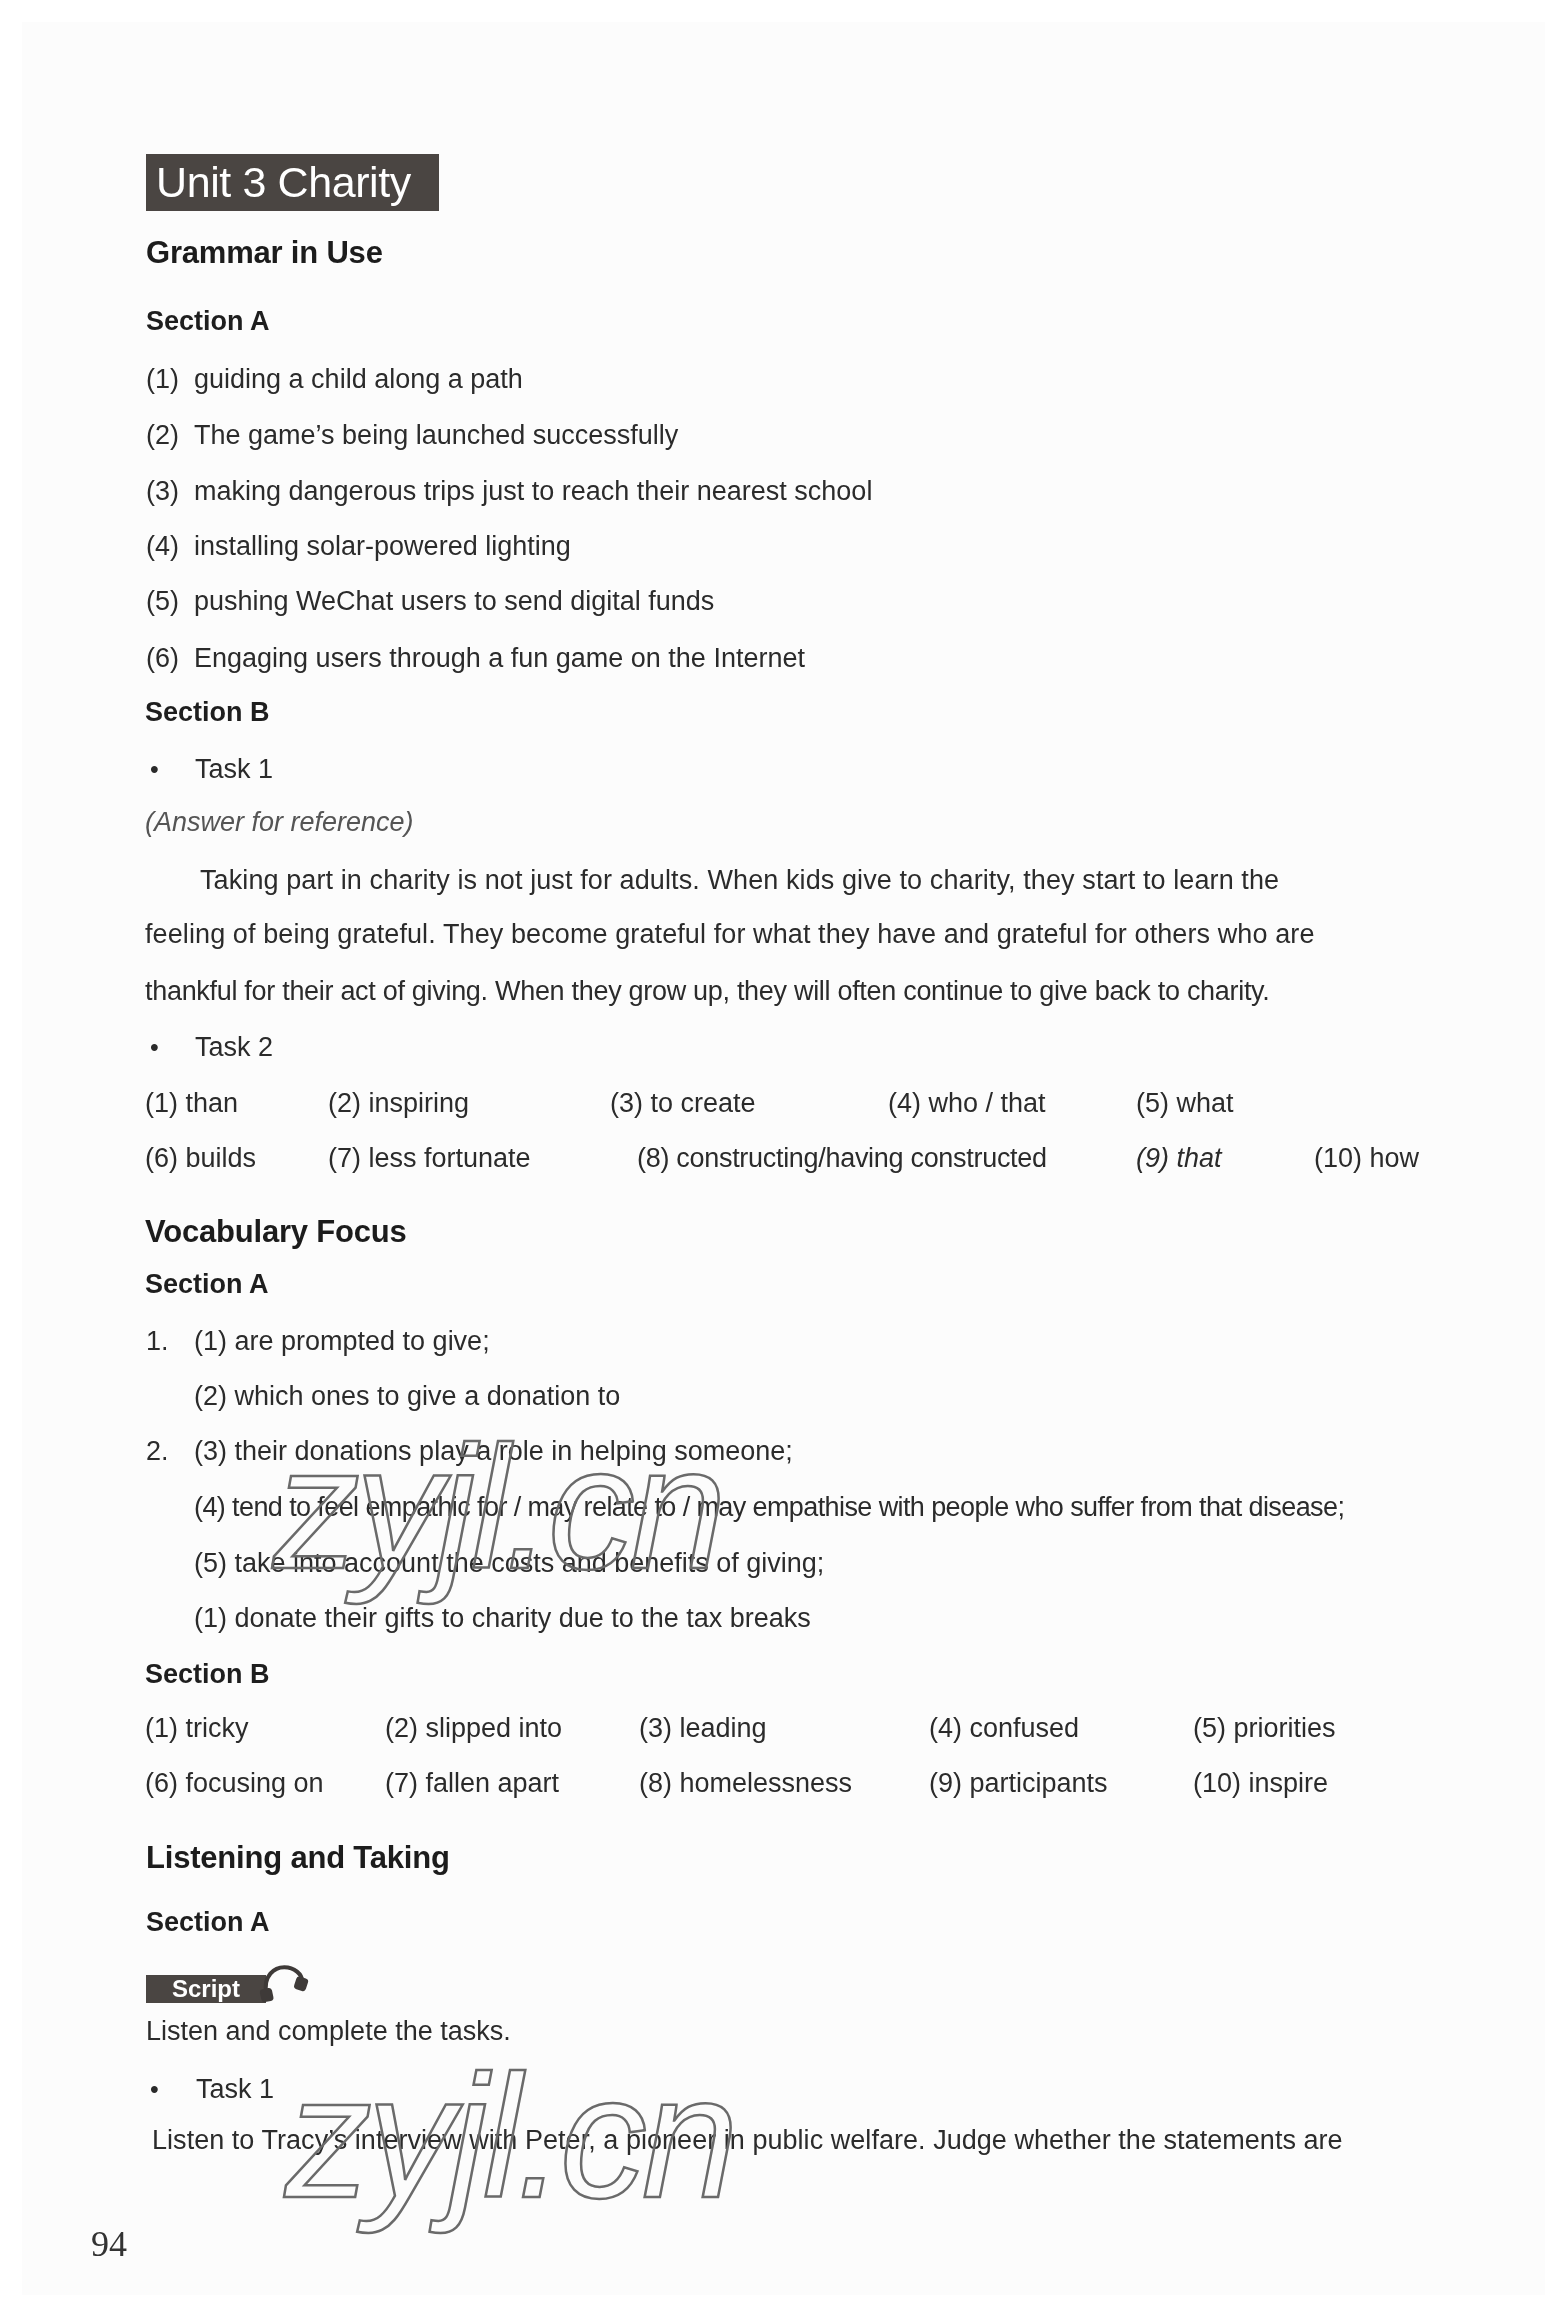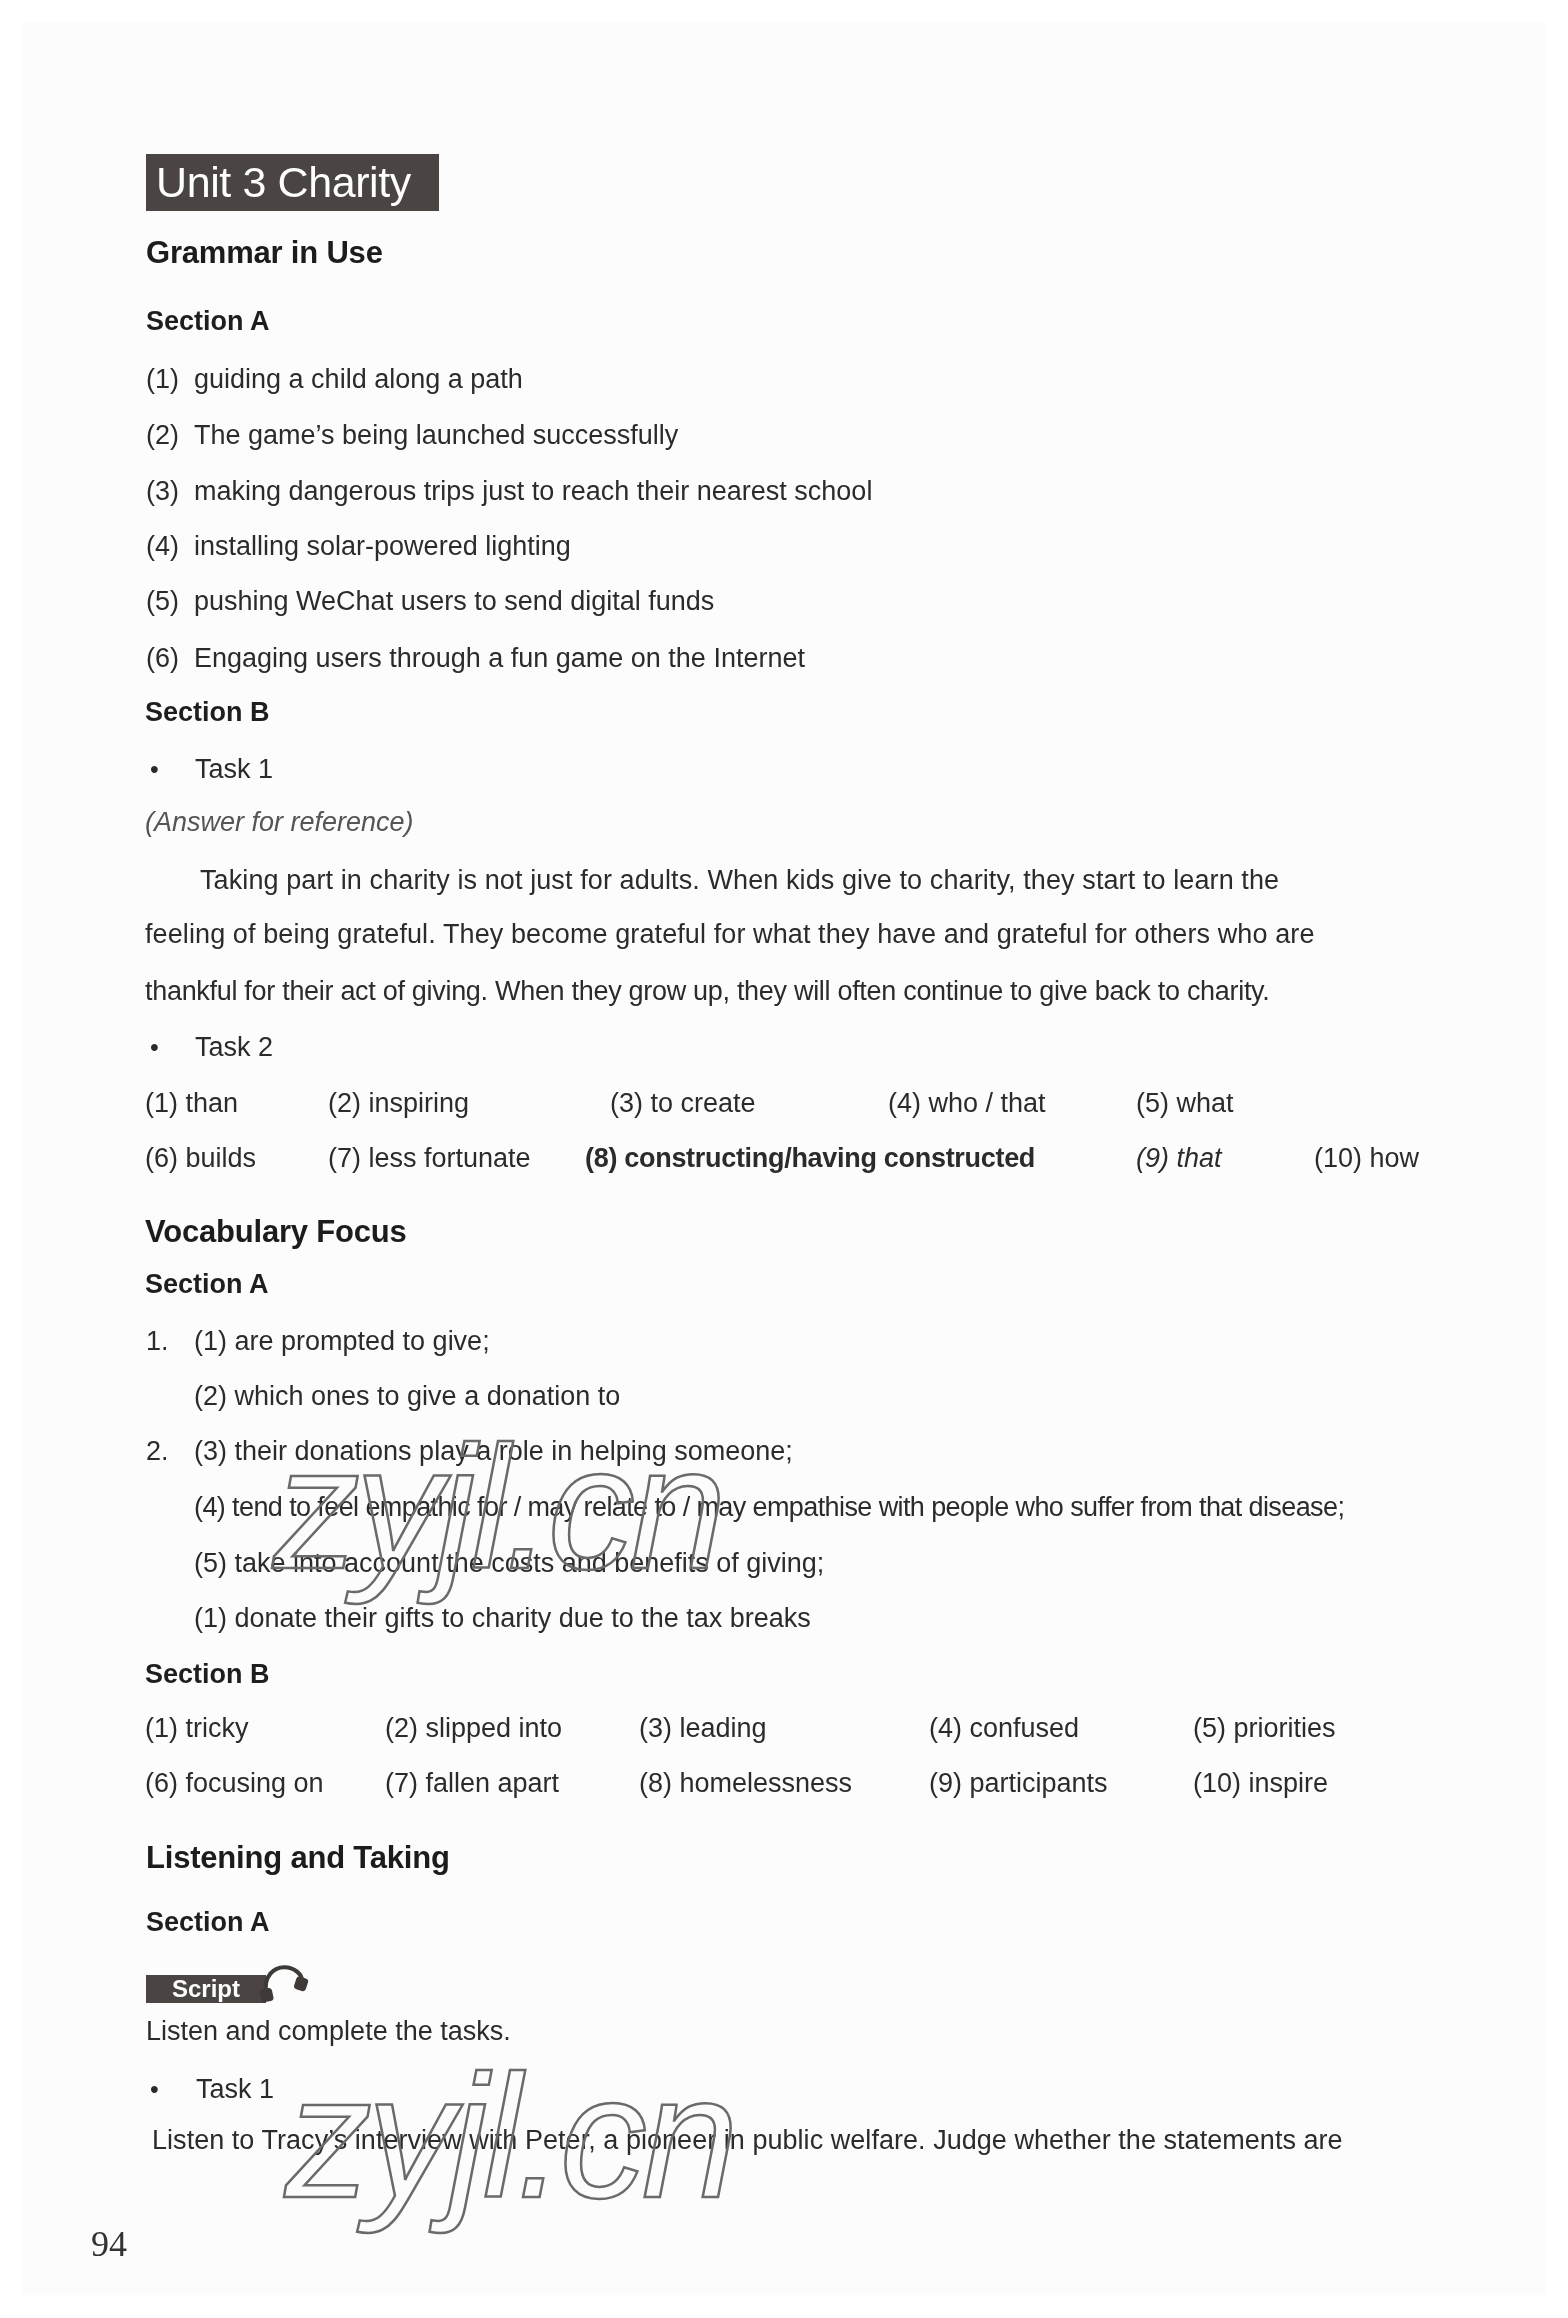--- a/index.html
+++ b/index.html
@@ -60,21 +60,21 @@
 
 <div>
   <div class="row" style="left:145px;top:1087px;">(1) than</div>
   <div class="row" style="left:328px;top:1087px;">(2) inspiring</div>
   <div class="row" style="left:610px;top:1087px;">(3) to create</div>
   <div class="row" style="left:888px;top:1087px;">(4) who / that</div>
   <div class="row" style="left:1136px;top:1087px;">(5) what</div>
 
   <div class="row" style="left:145px;top:1142px;">(6) builds</div>
   <div class="row" style="left:328px;top:1142px;">(7) less fortunate</div>
-  <div class="row" style="left:585px;top:1142px;letter-spacing:-0.3px;font-weight:bold;">(8) constructing/having constructed</div>
+  <div class="row" style="left:637px;top:1142px;letter-spacing:-0.3px;">(8) constructing/having constructed</div>
   <div class="row" style="left:1136px;top:1142px;font-style:italic;">(9) that</div>
   <div class="row" style="left:1314px;top:1142px;">(10) how</div>
 </div>
 
 <div class="abs h1" style="left:145px;top:1214px;">Vocabulary Focus</div>
 <div class="abs h2" style="left:145px;top:1269px;">Section A</div>
 
 <div>
   <div class="row" style="left:146px;top:1325px;">1.</div>
   <div class="row" style="left:194px;top:1325px;">(1) are prompted to give;</div>

